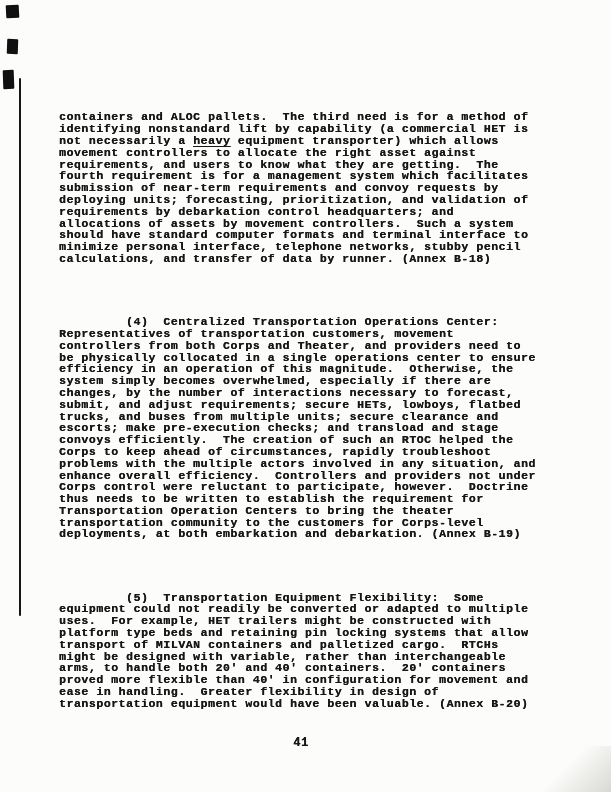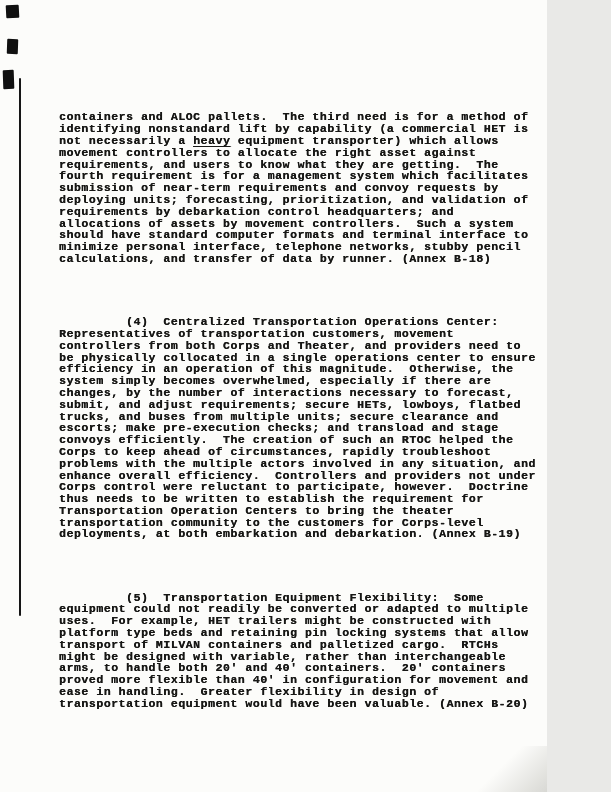--- a/index.html
+++ b/index.html
@@ -1,19 +1,19 @@
 <!DOCTYPE html>
 <html><head>
 <meta charset="utf-8">
 <style>
   * { margin:0; padding:0; box-sizing:border-box; }
   html, body { background:#e9e9e7; }
   .page {
     position:relative;
-    width:547px; height:792px;
+    width:611px; height:792px;
     background:#fcfcfa;
     overflow:hidden;
     font-family:"Liberation Mono","DejaVu Sans Mono",monospace;
   }
   .content {
     position:absolute;
     left:59px; top:76px; width:508px;
     color:#171715;
     font-weight:bold;
     font-size:11.5px;
@@ -109,14 +109,15 @@
 proved more flexible than 40' in configuration for movement and
 ease in handling.  Greater flexibility in design of
 transportation equipment would have been valuable. (Annex B-20)</p>
 
     
 
     
 
   </div>
 
+  <div class="pagenum">41</div>
 
 </div>
 
 </body></html>

